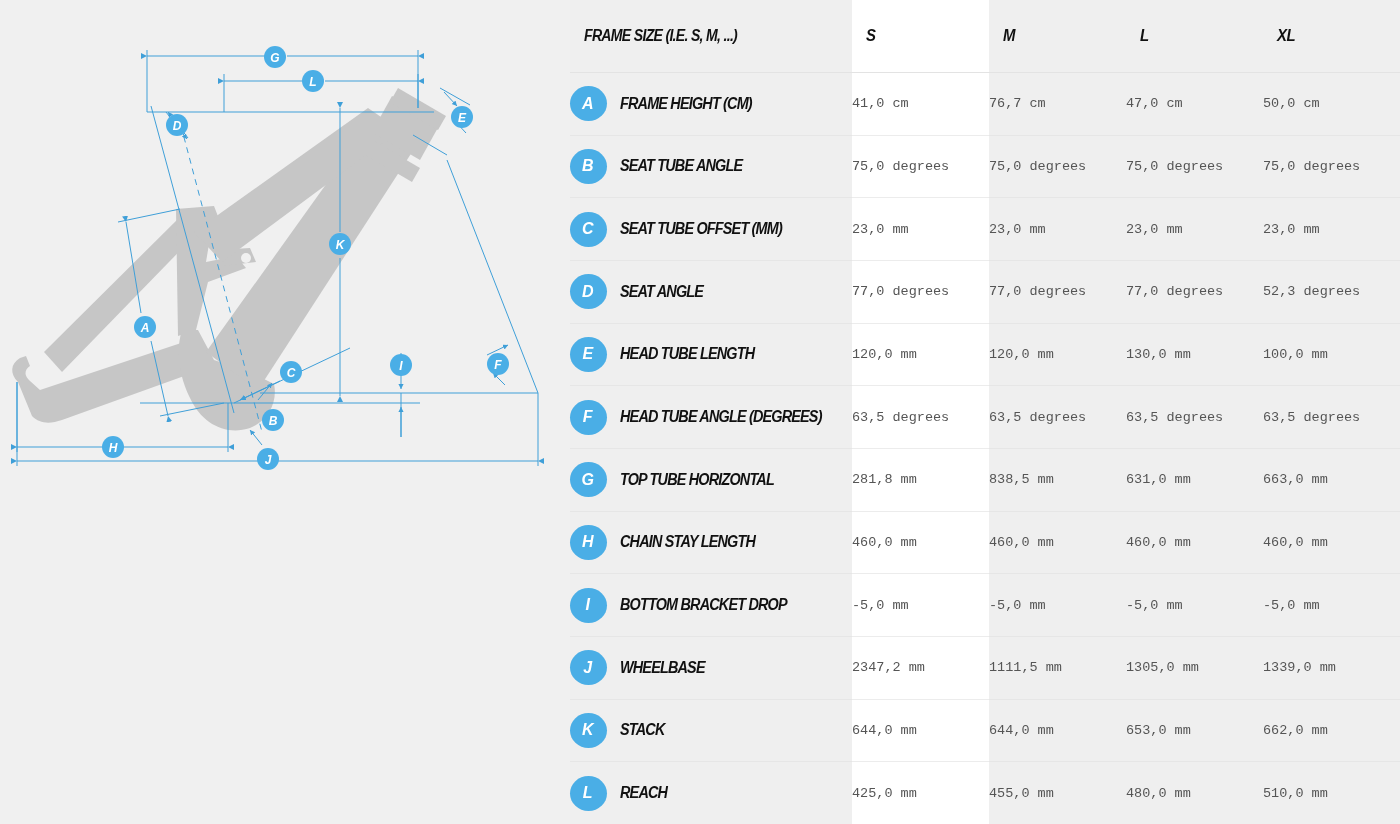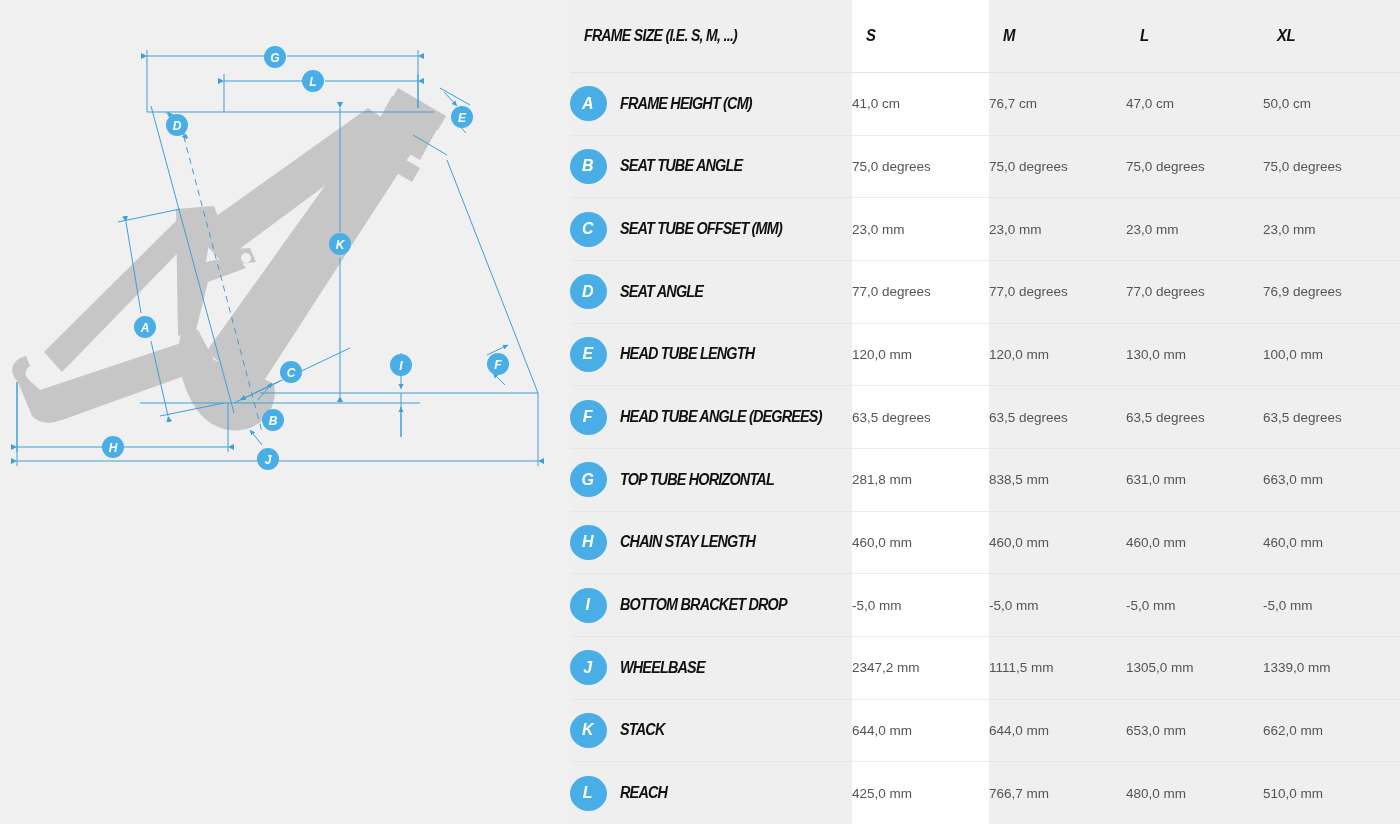--- a/index.html
+++ b/index.html
@@ -87,21 +87,21 @@
     font-style:italic;font-weight:bold;
     font-size:16px;
     color:#111;
     letter-spacing:-0.9px;
     white-space:nowrap;
     transform:scaleX(0.9);
     transform-origin:left center;
   }
   td.cell-val{
     padding-left:14px;
-    font-family:Liberation Sans, sans-serif;
+    font-family:Liberation Mono, monospace;
     font-size:13.5px;
     color:#555;
     white-space:nowrap;
   }
   thead th.h-label span,thead th.h-size span{
     display:inline-block;
     transform:scaleX(0.88);
     transform-origin:left center;
   }
 </style>
@@ -331,21 +331,21 @@
           <tr>
             <td class="cell-label">
               <div class="label-wrap">
                 <span class="badge">D</span>
                 <span class="row-title">SEAT ANGLE</span>
               </div>
             </td>
             <td class="cell-val sel">77,0 degrees</td>
             <td class="cell-val">77,0 degrees</td>
             <td class="cell-val">77,0 degrees</td>
-            <td class="cell-val">76,9 degrees</td>
+            <td class="cell-val">52,3 degrees</td>
           </tr>
           <tr>
             <td class="cell-label">
               <div class="label-wrap">
                 <span class="badge">E</span>
                 <span class="row-title">HEAD TUBE LENGTH</span>
               </div>
             </td>
             <td class="cell-val sel">120,0 mm</td>
             <td class="cell-val">120,0 mm</td>
@@ -425,21 +425,21 @@
             <td class="cell-val">662,0 mm</td>
           </tr>
           <tr>
             <td class="cell-label">
               <div class="label-wrap">
                 <span class="badge">L</span>
                 <span class="row-title">REACH</span>
               </div>
             </td>
             <td class="cell-val sel">425,0 mm</td>
-            <td class="cell-val">766,7 mm</td>
+            <td class="cell-val">455,0 mm</td>
             <td class="cell-val">480,0 mm</td>
             <td class="cell-val">510,0 mm</td>
           </tr>
         </tbody>
     </table>
   </div>
 
 </div>
 
 </body></html>

